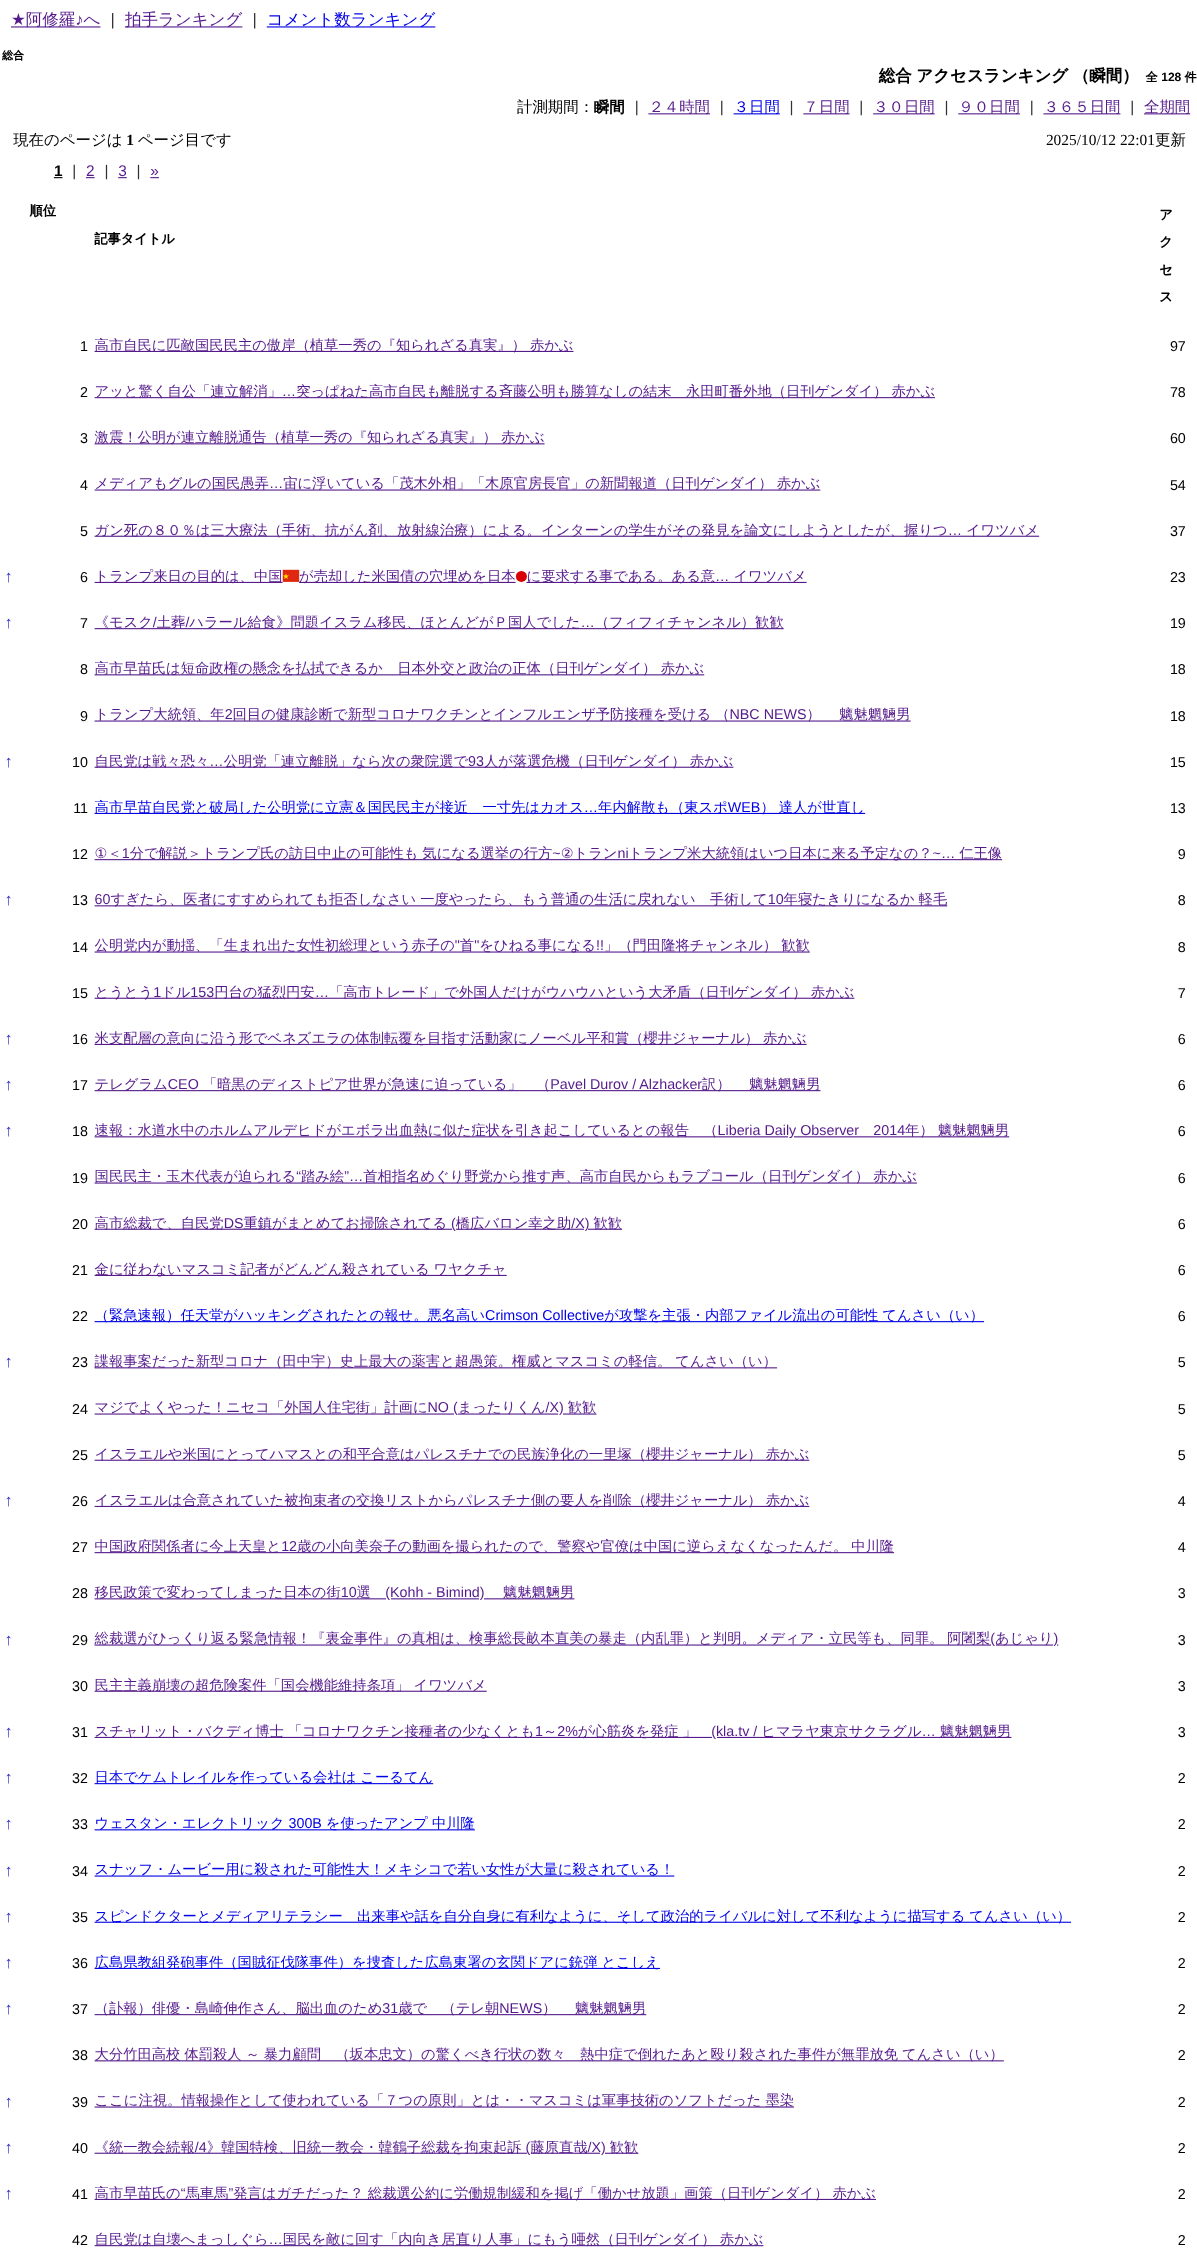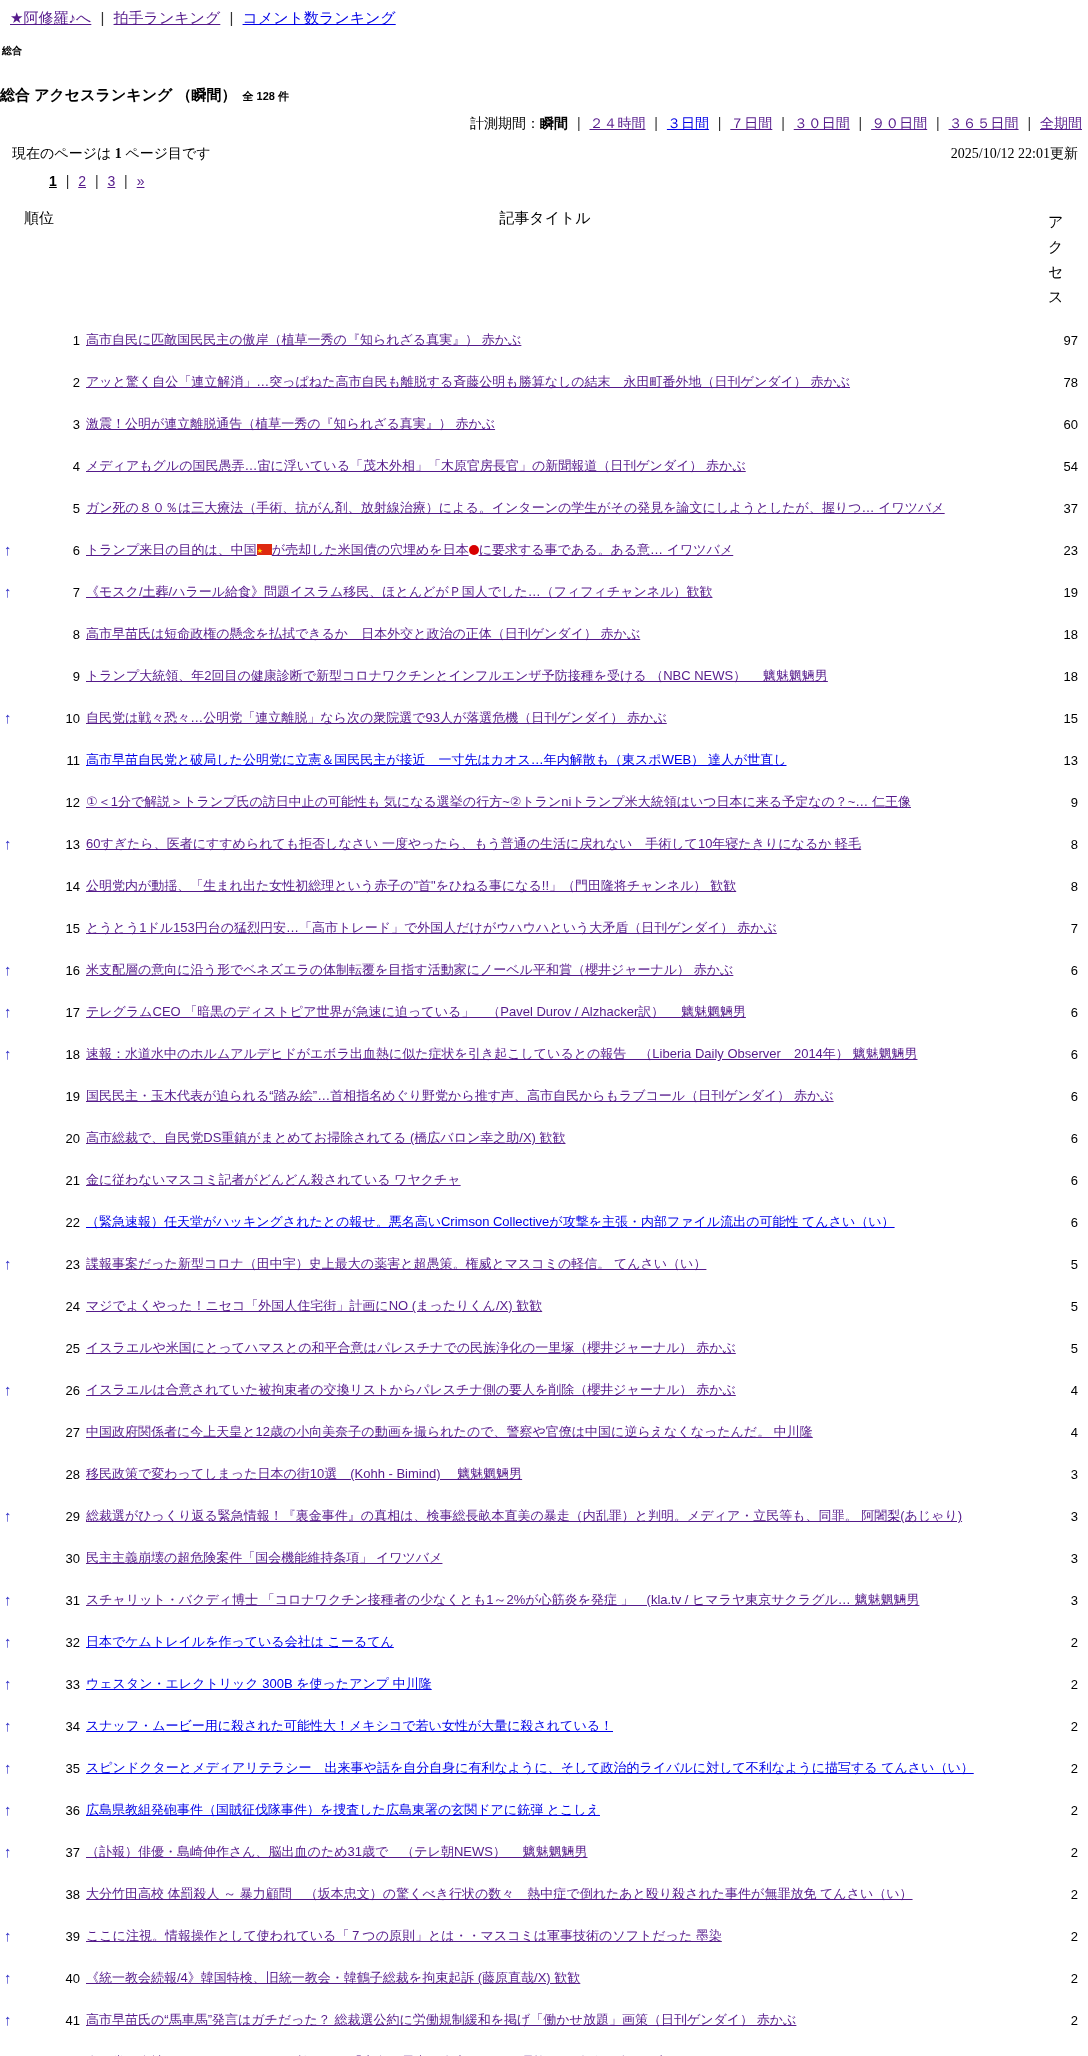--- a/index.html
+++ b/index.html
@@ -20,42 +20,42 @@
   .link-visited{color:var(--visited);}
   .link-new{color:var(--new);}
   .sep{color:#333;padding:0 5px;text-decoration:none;}
 
   
   .topnav{padding:9px 10px 2px 10px;font-size:15px;}
   
   .cat-label{padding:14px 2px 0 2px;font-size:10px;font-weight:bold;}
 
   
-  .page-title-wrap{text-align:left;margin-top:28px;font-size:15px;font-weight:bold;}
+  .page-title-wrap{text-align:right;margin-top:2px;font-size:15px;font-weight:bold;}
   .total-count{font-size:11px;font-weight:bold;margin-left:6px;}
 
   
   .period-bar{text-align:right;padding:10px 6px 0 0;font-size:14px;}
   .period-current{font-weight:bold;margin-top:28px;}
 
   
   .pageinfo-line{display:flex;justify-content:space-between;padding:12px 10px 0 12px;font-size:14px;font-family:Liberation Serif, serif;}
   .pageinfo-line .pgnum{font-weight:bold;}
 
   
   .pagination{padding:10px 10px 0 14px;font-size:14px;margin-left:35px;}
   .pagination .current{font-weight:bold;color:#000;text-decoration:underline;}
 
   
   .rank-table{margin-top:14px;}
   .thead{display:grid;grid-template-columns:78px 1fr 66px;column-gap:8px;
-         font-weight:normal;font-size:15px;padding:6px 10px 10px 0;}
+         font-weight:bold;font-size:12px;padding:6px 10px 10px 0;}
   .thead .th-rank{text-align:center;width:78px;line-height:17px;}
   .thead .th-rank span{display:inline-block;width:2em;text-align:center;}
-  .thead .th-title{text-align:center;}
+  .thead .th-title{margin-top:26px;}
   .thead .th-access{text-align:right;line-height:25px;}
   .thead .th-access span{display:inline-block;width:2em;text-align:left;}
 
   .row{display:grid;grid-template-columns:20px 54px 1fr 56px;column-gap:6px;
        align-items:center;padding:11px 10px 11px 0;}
   .arrow-cell{text-align:left;padding-left:4px;}
   .up-arrow{color:var(--arrow);font-weight:bold;font-size:15px;line-height:13px;}
   .rank{ text-align:right;font-size:13px;}
   .title-cell{line-height:20px;}
   .title-link{font-size:13px;}

